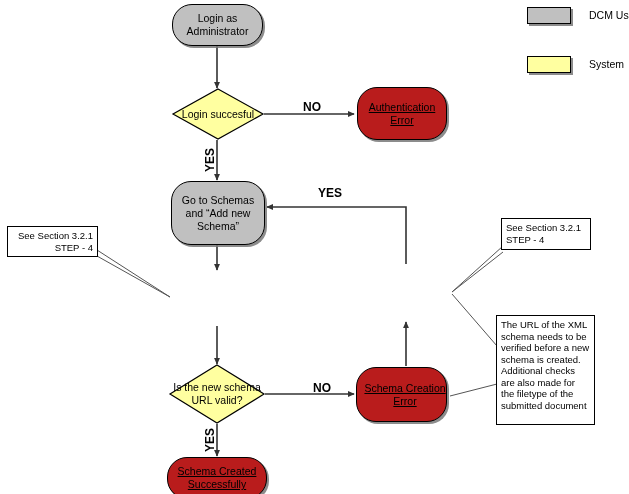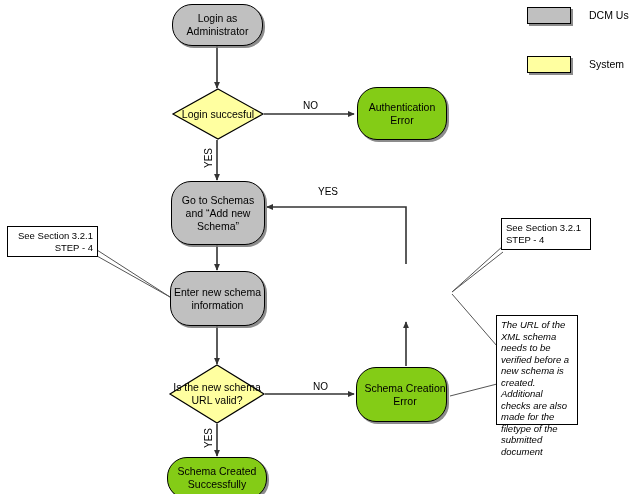--- a/index.html
+++ b/index.html
@@ -34,21 +34,21 @@
     line-height: 13px;
     color: #000000;
     z-index: 3;
     border-radius: 20px;
   }
   .proc {
     border: 1px solid #000000;
     box-shadow: 2px 2px 0 rgba(120,120,120,0.85);
   }
   .user { background: #c0c0c0; }
-  .system { background: #84cc16; }
+  .system { background: #b91c1c; text-decoration: underline; }
 
   .diamond-wrap {
     position: absolute;
     z-index: 3;
   }
   .diamond-wrap svg {
     position: absolute;
     left: 0; top: 0;
     overflow: visible;
   }
@@ -76,24 +76,25 @@
     line-height: 11.5px;
     color: #000000;
     padding: 3px 4px;
     z-index: 4;
   }
   .note.right-align { text-align: right; }
   .note.left-align { text-align: left; }
 
   .edge-label {
     position: absolute;
-    font-size: 10px;
+    font-size: 12px;
     color: #000000;
     z-index: 3;
     white-space: nowrap;
+    font-weight: bold;
   }
   .edge-label.vert {
     writing-mode: vertical-rl;
     text-orientation: sideways;
     transform: rotate(180deg);
   }
 
   #legend {
     position: absolute;
     z-index: 5;
@@ -176,23 +177,20 @@
   </div>
 
   <div class="node proc system" style="left:357px; top:87px; width:90px; height:53px;">
     <span>Authentication Error</span>
   </div>
 
   <div class="node proc user" style="left:171px; top:181px; width:94px; height:64px;">
     <span>Go to Schemas and “Add new Schema”</span>
   </div>
 
-  <div class="node proc user" style="left:170px; top:271px; width:95px; height:55px;">
-    <span>Enter new schema information</span>
-  </div>
 
   <div class="node proc system" style="left:356px; top:367px; width:91px; height:55px;padding-left:7px;">
     <span>Schema Creation Error</span>
   </div>
 
   <div class="node proc system" style="left:167px; top:457px; width:100px; height:42px;">
     <span>Schema Created Successfully</span>
   </div>
 
   <div class="diamond-wrap" style="left:172px; top:88px; width:92px; height:52px;">
@@ -217,17 +215,17 @@
   <span class="edge-label" style="left:318px; top:186px;">YES</span>
 
   <div class="note right-align" style="left:7px; top:226px; width:91px; height:31px;">
     <span>See Section 3.2.1 STEP - 4</span>
   </div>
 
   <div class="note left-align" style="left:501px; top:218px; width:90px; height:32px;">
     <span>See Section 3.2.1 STEP - 4</span>
   </div>
 
-  <div class="note left-align" style="left:496px; top:315px; width:82px; height:110px;font-style:italic;">
+  <div class="note left-align" style="left:496px; top:315px; width:99px; height:110px;">
     <span>The URL of the XML schema needs to be verified before a new schema is created. Additional checks are also made for the filetype of the submitted document</span>
   </div>
 
 </div>
 
 </body></html>

